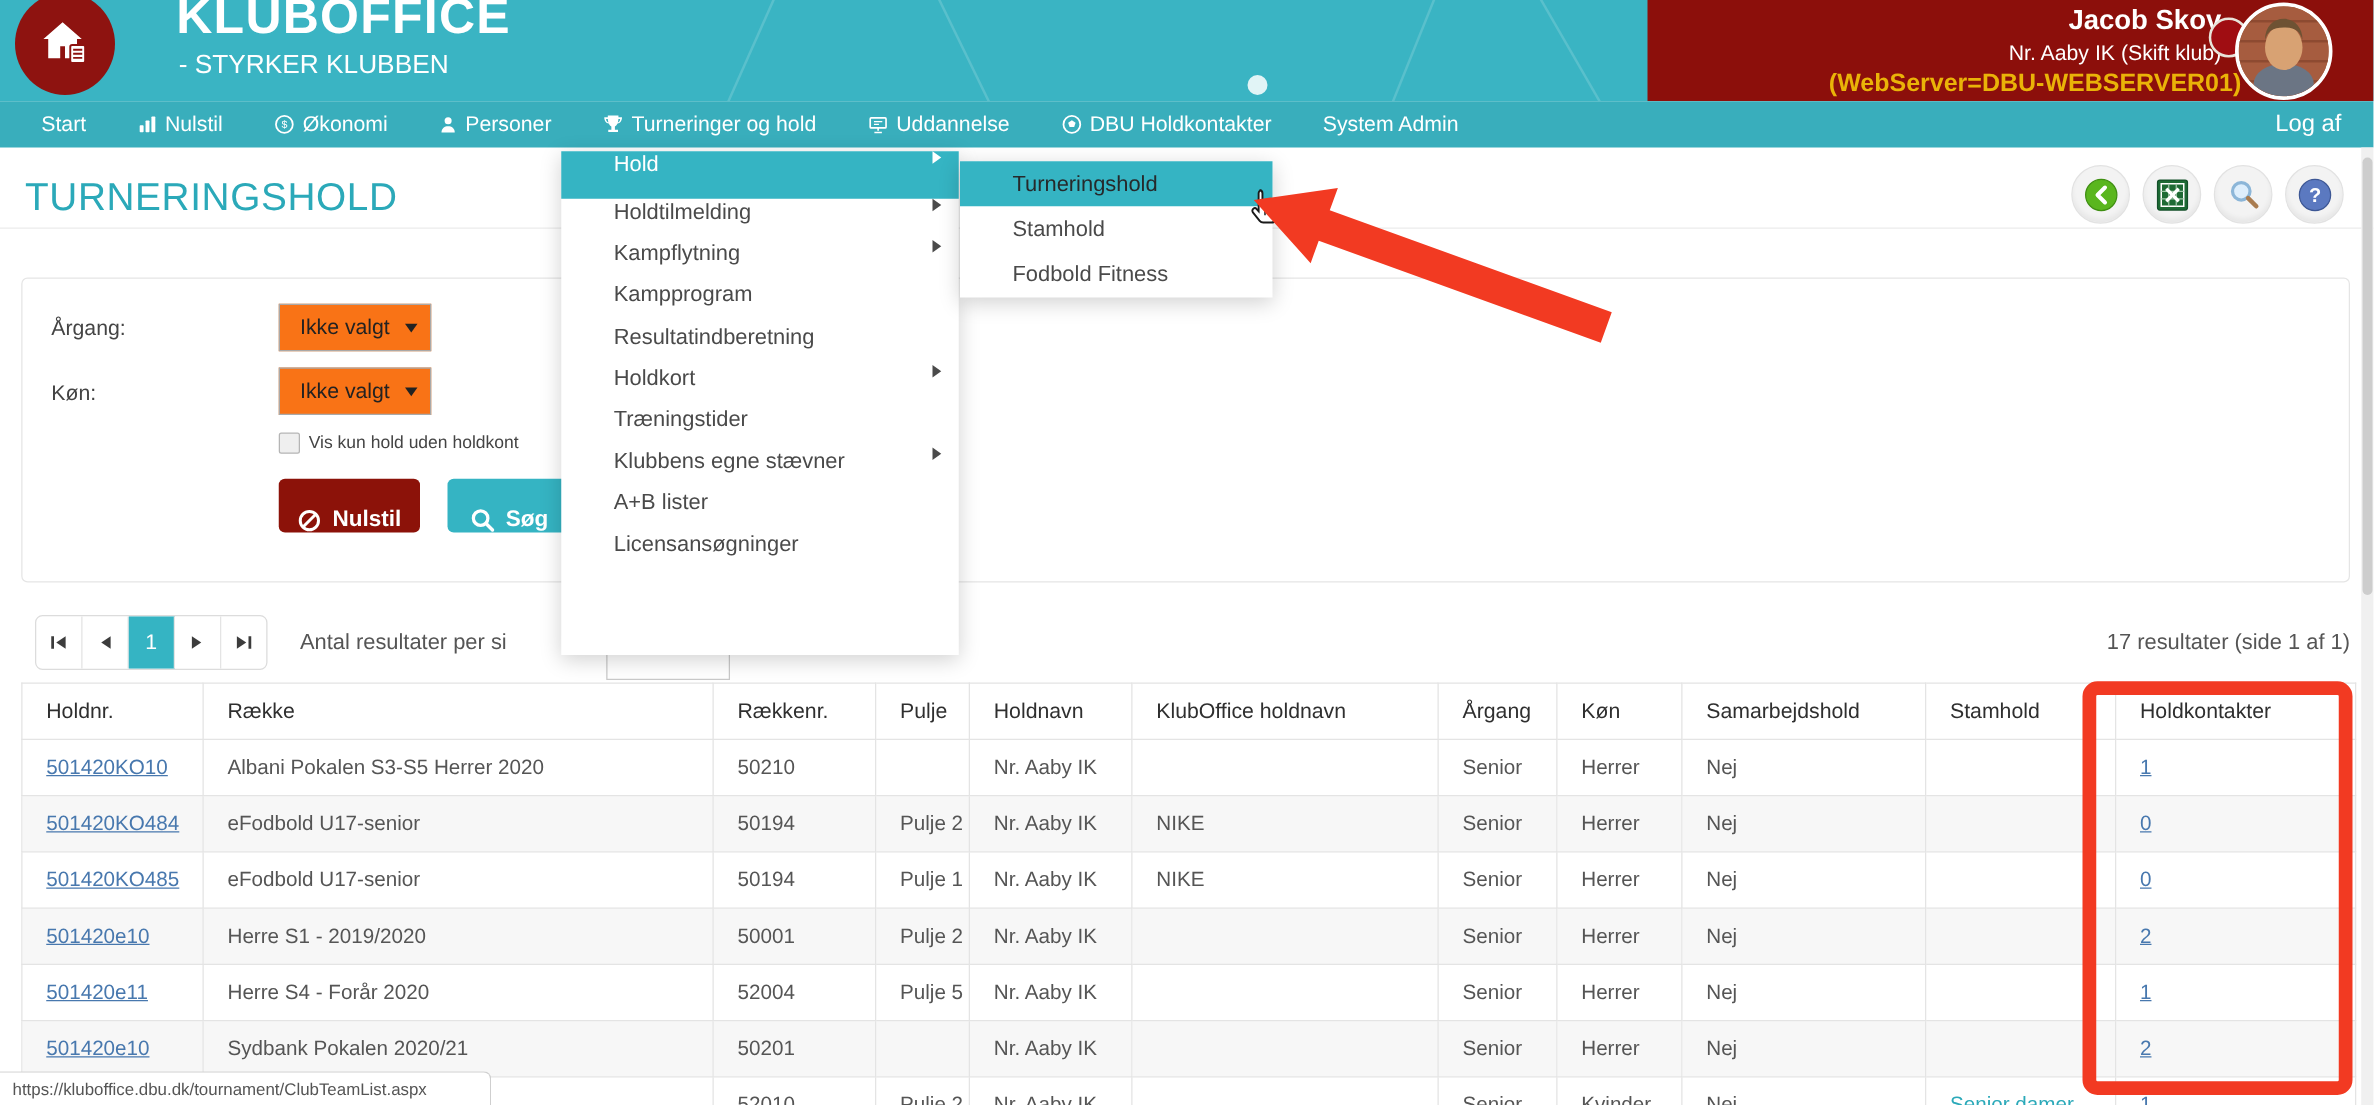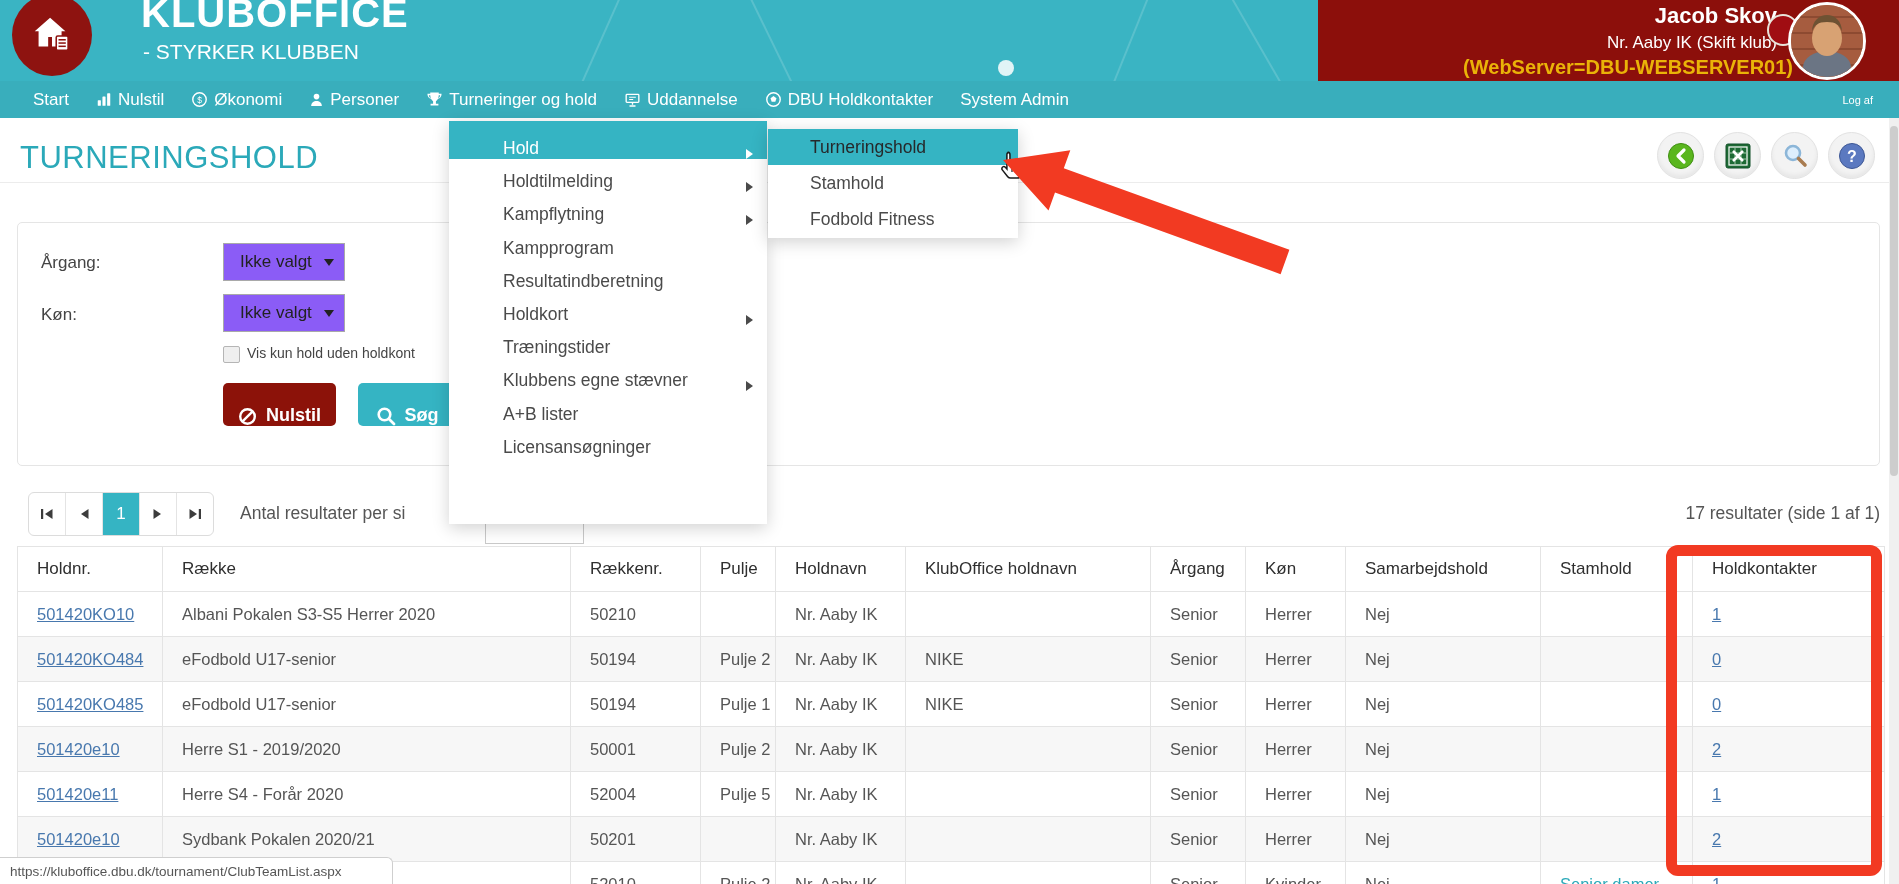--- a/index.html
+++ b/index.html
@@ -21,34 +21,34 @@
   .crest{position:absolute;right:100px;top:14px;width:28px;height:28px;border-radius:50%;
          background:#a00d12;border:2px solid #e8e4da;}
   .avatar{position:absolute;right:33px;top:2px;width:72px;height:72px;border-radius:50%;
           border:3px solid #fff;overflow:hidden;background:#a65c3f;}
 
   
   .navbar{position:absolute;left:0;top:81px;width:1899px;height:37px;background:#39aebc;display:flex;
           align-items:center;box-sizing:border-box;padding:0 26px 0 33px;gap:27px;color:#fff;z-index:2;}
   .nav-item{display:flex;align-items:center;gap:6px;font-size:17px;white-space:nowrap;cursor:pointer;}
   .nav-item svg{display:block;}
-  .nav-logout{margin-left:auto;font-size:11px;cursor:pointer;}
+  .nav-logout{margin-left:auto;font-size:19px;cursor:pointer;}
 
   
   .title-sep{position:absolute;left:0;top:182px;width:1899px;height:1px;background:#ececec;}
   .page-title{position:absolute;left:20px;top:140px;font-size:31px;color:#2ba9b9;font-weight:500;letter-spacing:.5px;}
   .toolbar{position:absolute;top:132px;right:24px;display:flex;gap:10px;}
   .tool-btn{width:45px;height:45px;border-radius:50%;background:#f3f3f3;border:1px solid #e2e2e2;
             display:flex;align-items:center;justify-content:center;box-shadow:inset 0 -3px 4px rgba(0,0,0,.05);cursor:pointer;}
 
   
   .filter-panel{position:absolute;left:17px;top:222px;width:1863px;height:244px;border:1px solid #e5e5e5;
                 border-radius:5px;background:#fff;box-sizing:border-box;}
   .f-label{position:absolute;left:23px;font-size:17px;color:#444;}
-  .f-select{position:absolute;left:205px;width:122px;height:38px;border:1px solid #a9a9a9;background:#8b5cf6;
+  .f-select{position:absolute;left:205px;width:122px;height:38px;border:1px solid #a9a9a9;background:#f97316;
             box-sizing:border-box;display:flex;align-items:center;justify-content:space-between;
             padding:0 10px 0 16px;font-size:17px;color:#222;cursor:pointer;}
   .caret{width:0;height:0;border-left:5px solid transparent;border-right:5px solid transparent;border-top:7px solid #222;}
   .checkbox{position:absolute;left:205px;top:123px;width:15px;height:15px;border:1px solid #b5b5b5;
             background:#efefef;border-radius:2px;cursor:pointer;}
   .checkbox-label{position:absolute;left:229px;top:122px;font-size:14px;color:#444;white-space:nowrap;}
   .btn{position:absolute;top:160px;height:43px;border-radius:5px;color:#fff;font-size:18px;font-weight:700;
        display:flex;align-items:flex-end;justify-content:center;gap:9px;cursor:pointer;}
   .btn-nulstil{left:205px;width:113px;background:#8c1209;}
   .btn-soeg{left:340px;width:98px;background:#35b4c3;}
@@ -77,21 +77,21 @@
   
   .status-bar{position:absolute;left:0;top:857px;width:393px;height:27px;background:#fff;border:1px solid #cfcfcf;
               border-left:none;border-bottom:none;border-top-right-radius:6px;display:flex;align-items:center;
               padding-left:10px;font-size:13.5px;color:#555;z-index:20;box-sizing:border-box;}
   .scrollbar{position:absolute;right:0;top:118px;width:10px;height:766px;background:#f0f0f0;z-index:25;}
   .scroll-thumb{position:absolute;left:1px;top:8px;width:8px;height:350px;background:#cdcdcd;border-radius:4px;cursor:pointer;}
 
   
   .menu{position:absolute;left:449px;top:121px;width:318px;height:403px;background:#fff;z-index:30;
         box-shadow:0 4px 16px rgba(0,0,0,.18);display:flex;flex-direction:column;}
-  .menu-item{height:33.2px;flex:0 0 auto;display:flex;align-items:flex-end;padding-left:54px;position:relative;
+  .menu-item{height:33.2px;flex:0 0 auto;display:flex;align-items:flex-start;padding-left:42px;position:relative;
              font-size:17.5px;color:#4a4a4a;cursor:pointer;box-sizing:border-box;}
   .menu-item.active{height:38px;background:#35b4c3;color:#fff;}
   .menu-arrow{position:absolute;right:14px;width:0;height:0;border-top:5px solid transparent;
               border-bottom:5px solid transparent;border-left:7px solid #4a4a4a;}
   .menu-item.active .menu-arrow{border-left-color:#fff;}
   .submenu{position:absolute;left:768px;top:129px;width:250px;height:109px;background:#fff;z-index:31;
            box-shadow:0 4px 16px rgba(0,0,0,.18);display:flex;flex-direction:column;}
   .submenu-item{flex:1;display:flex;align-items:center;padding-left:42px;font-size:17.5px;color:#4a4a4a;cursor:pointer;}
   .submenu-item.active{background:#35b4c3;color:#26292b;}
 
@@ -146,21 +146,21 @@
       <rect x="14.2" y="12.5" width="6.2" height="7.5" rx="0.8" fill="#fff" stroke="#8e1310" stroke-width="0.8"></rect>
       <g stroke="#8e1310" stroke-width="0.8">
           <line x1="15.4" y1="14.5" x2="19.2" y2="14.5"></line>
           <line x1="15.4" y1="16.2" x2="19.2" y2="16.2"></line>
           <line x1="15.4" y1="17.9" x2="19.2" y2="17.9"></line>
         </g>
     </svg>
   </div>
 
   <div class="navbar">
-    <div style="display:flex;align-items:flex-end;gap:27px;">
+    <div style="display:flex;align-items:flex-end;gap:41px;">
         <div class="nav-item">
           <span>Start</span>
         </div>
         <div class="nav-item">
           <span>
             <svg width="16" height="15" viewBox="0 0 24 24">
               <g fill="#fff">
                 <rect x="2" y="13" width="5" height="9" rx="1"></rect>
                 <rect x="9.5" y="7" width="5" height="15" rx="1"></rect>
                 <rect x="17" y="2" width="5" height="20" rx="1"></rect>

